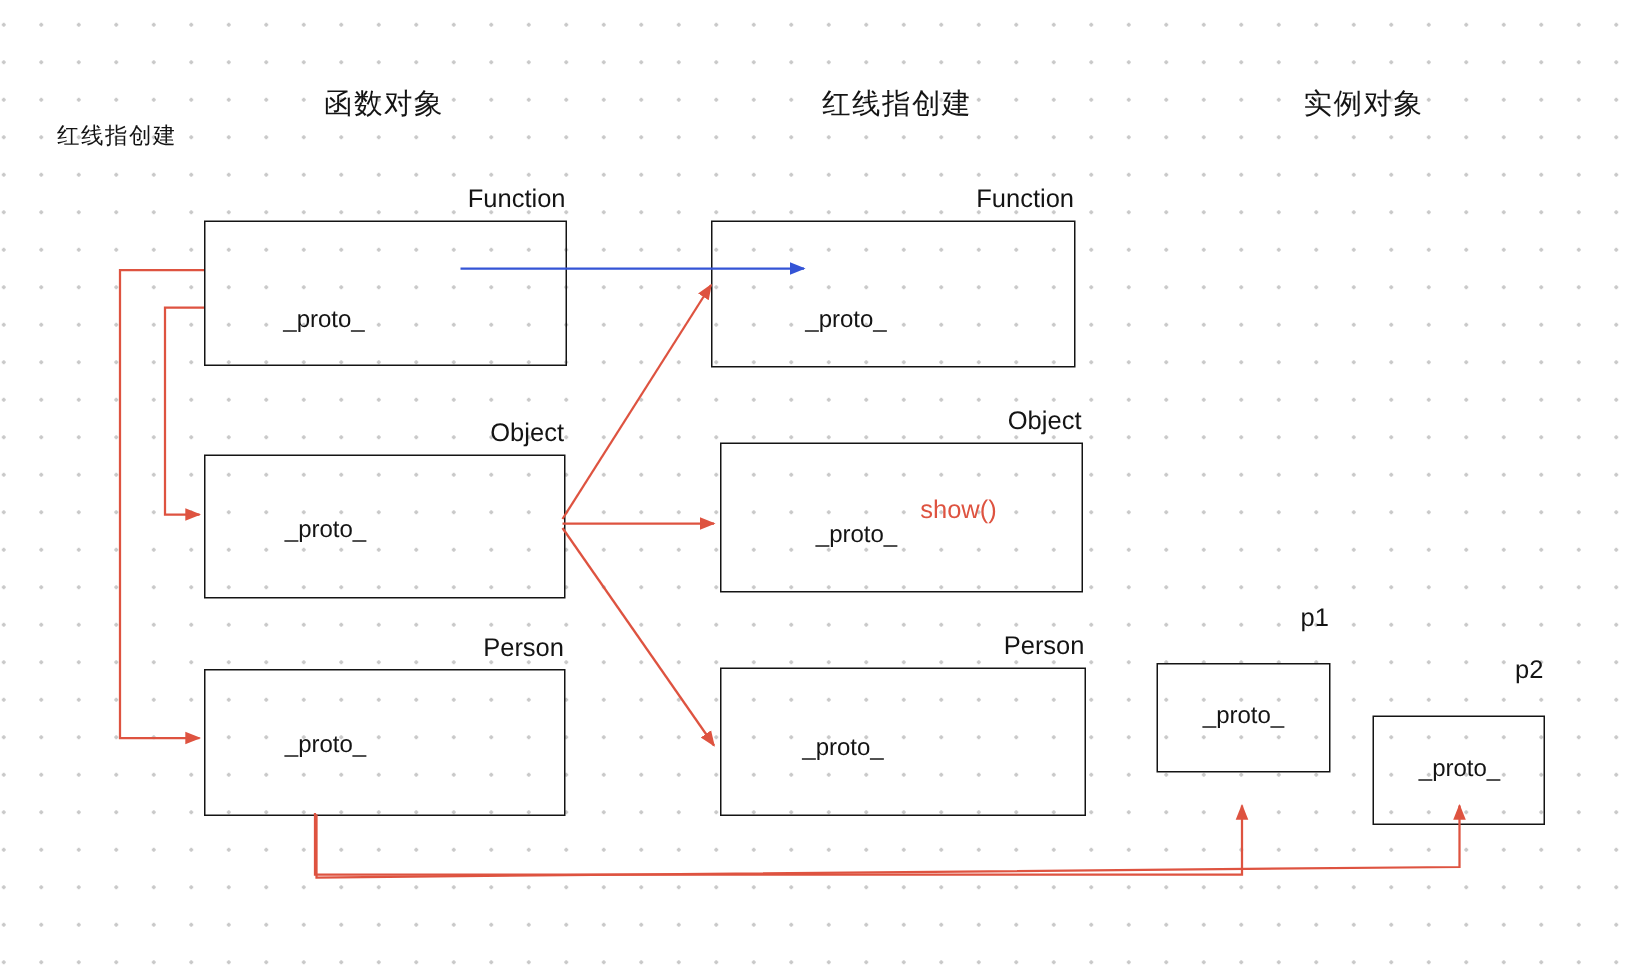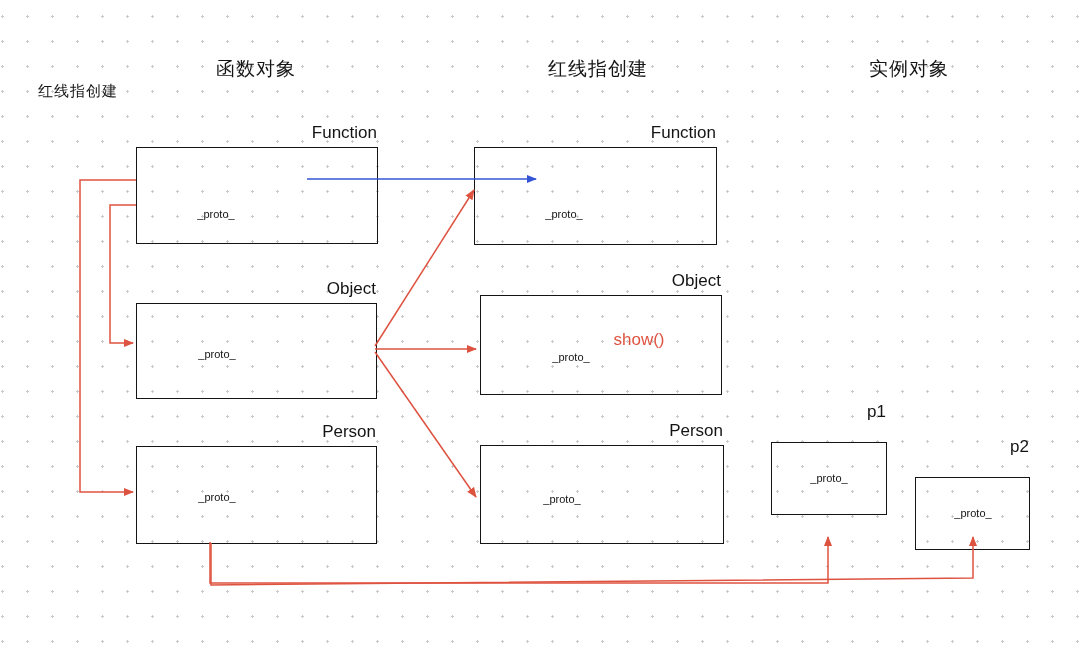--- a/index.html
+++ b/index.html
@@ -11,21 +11,21 @@
     background-size:25px 25px;
     background-position:15px 4px;
   }
   .hdr{position:absolute;transform:translate(-50%,-50%);font-size:19px;letter-spacing:1px;white-space:nowrap;z-index:2;}
   .hdr-functions{left:256px;top:69px;}
   .hdr-prototypes{left:598px;top:69px;}
   .hdr-instances{left:909px;top:69px;font-family:Liberation Mono, monospace;}
   .note{position:absolute;left:38px;top:91px;transform:translateY(-50%);font-size:15px;letter-spacing:1px;white-space:nowrap;z-index:2;}
   .node{position:absolute;border:1.3px solid var(--box-border,#111);background:transparent;z-index:2;}
   .box-label{position:absolute;left:0;right:0;top:-25px;text-align:right;font-size:17px;white-space:nowrap;}
-  .proto{position:absolute;transform:translate(-50%,-50%);font-size:11px;white-space:nowrap;}
+  .proto{position:absolute;transform:translate(-50%,-50%);font-size:16px;white-space:nowrap;}
   .method{position:absolute;transform:translate(-50%,-50%);font-size:17px;color:var(--method-text,#de5340);white-space:nowrap;}
 
   .n-fl{left:136px;top:147px;width:240px;height:95px;}
   .n-fp{left:474px;top:147px;width:241px;height:96px;}
   .n-ol{left:136px;top:303px;width:239px;height:94px;}
   .n-op{left:480px;top:295px;width:240px;height:98px;}
   .n-pl{left:136px;top:446px;width:239px;height:96px;}
   .n-pp{left:480px;top:445px;width:242px;height:97px;}
   .n-p1{left:771px;top:442px;width:114px;height:71px;}
   .n-p2{left:915px;top:477px;width:113px;height:71px;}

